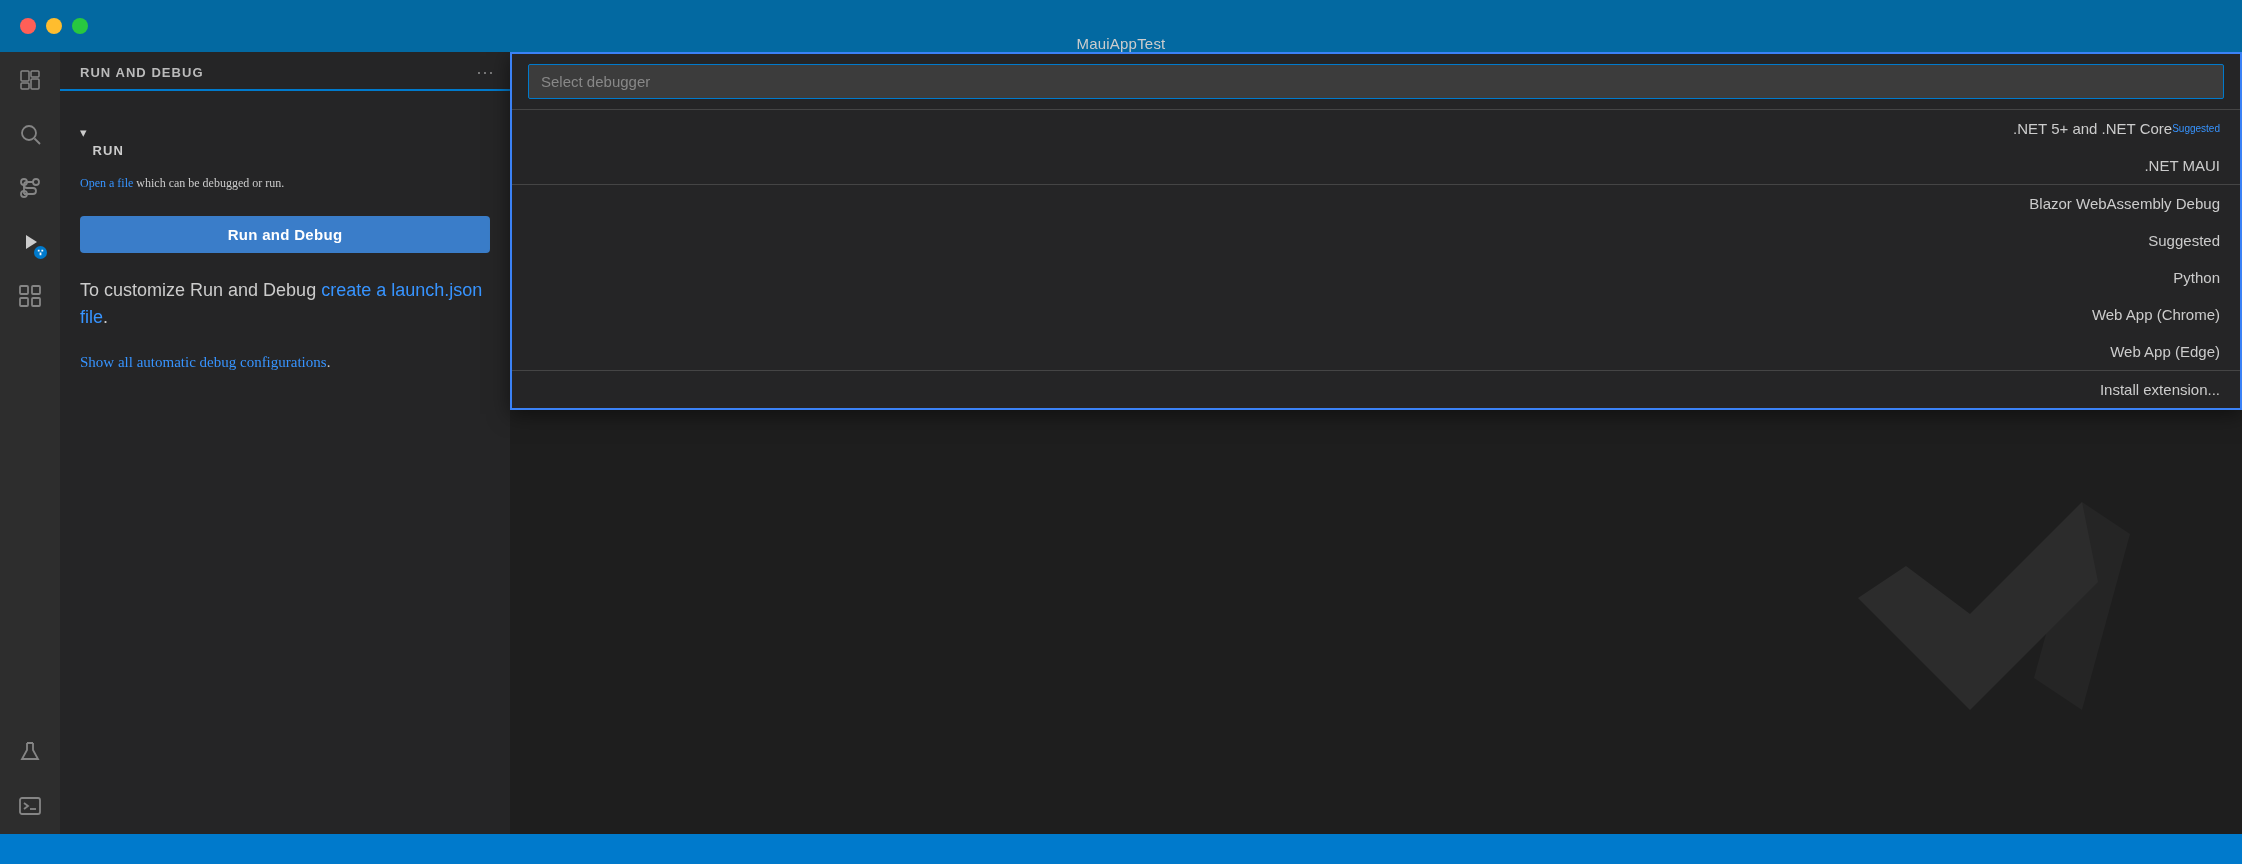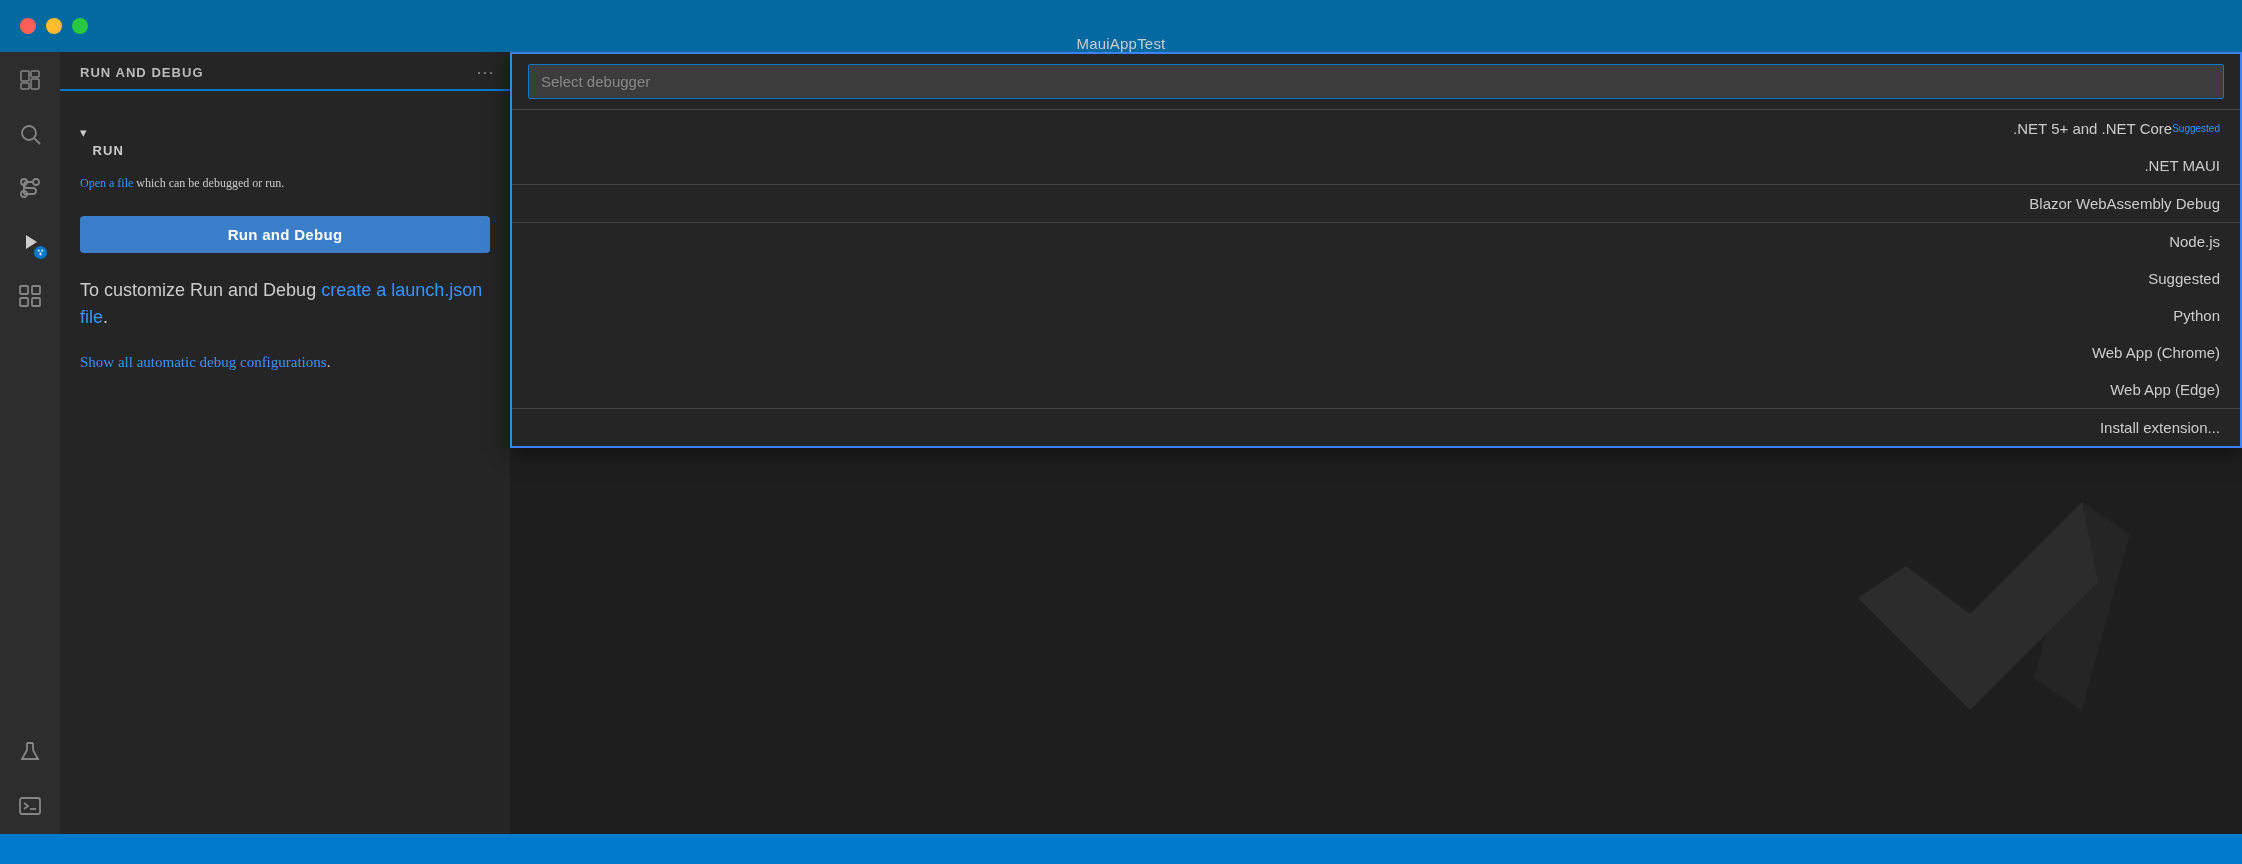--- a/index.html
+++ b/index.html
@@ -404,23 +404,20 @@
         <li class="dropdown-item">
           <span>.NET 5+ and .NET Core</span>
           <span class="suggested-label">Suggested</span>
         </li>
         <li class="dropdown-item">
           <span>.NET MAUI</span>
         </li>
         <li class="dropdown-item separator-above">
           <span>Blazor WebAssembly Debug</span>
         </li>
-        <li class="dropdown-item separator-above">
-          <span>Node.js</span>
-        </li>
         <li class="dropdown-item">
           <span>Suggested</span>
         </li>
         <li class="dropdown-item">
           <span>Python</span>
         </li>
         <li class="dropdown-item">
           <span>Web App (Chrome)</span>
         </li>
         <li class="dropdown-item">

